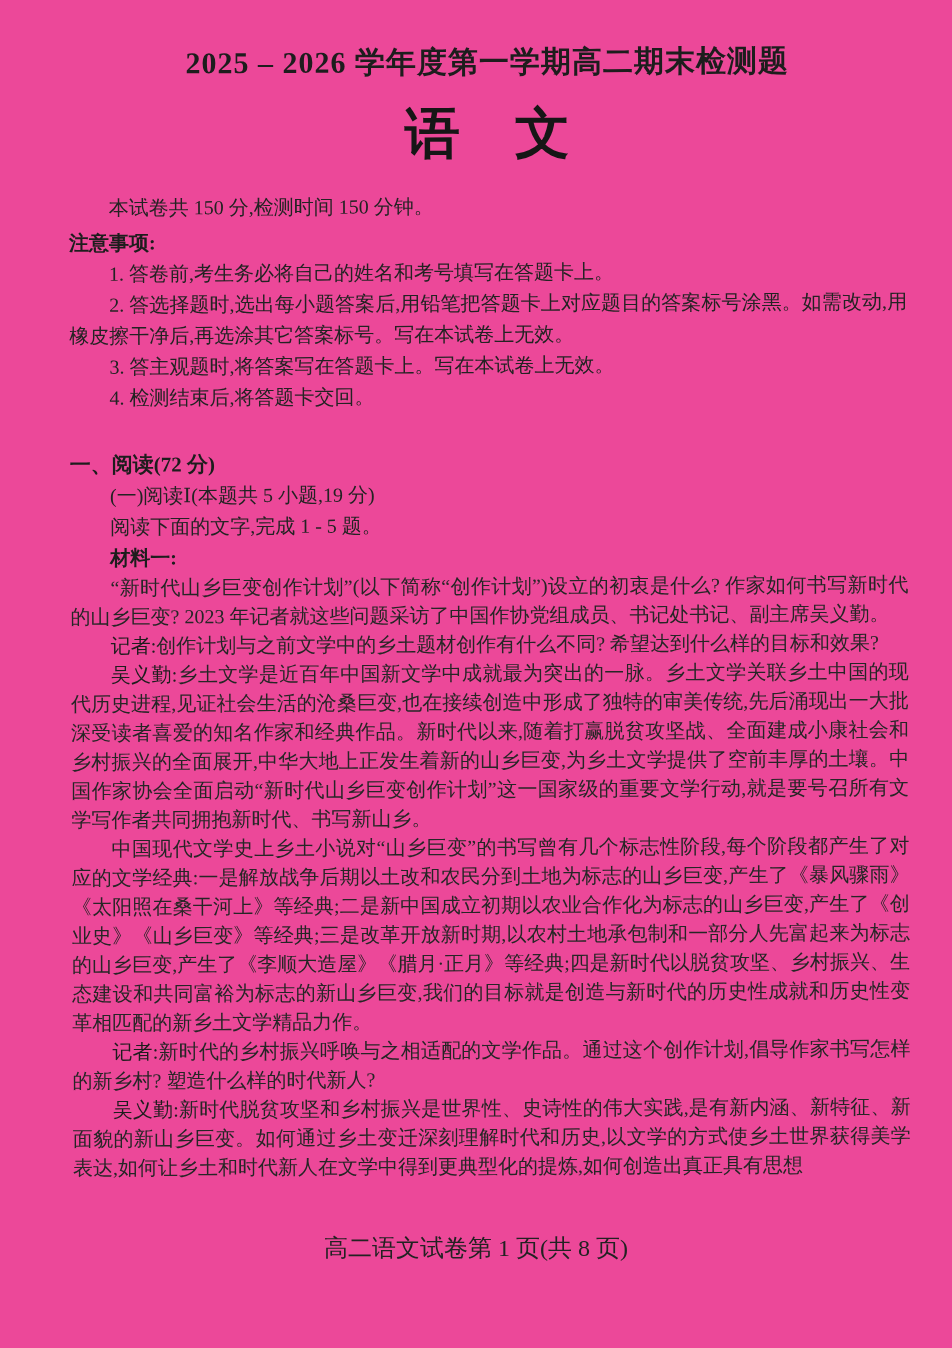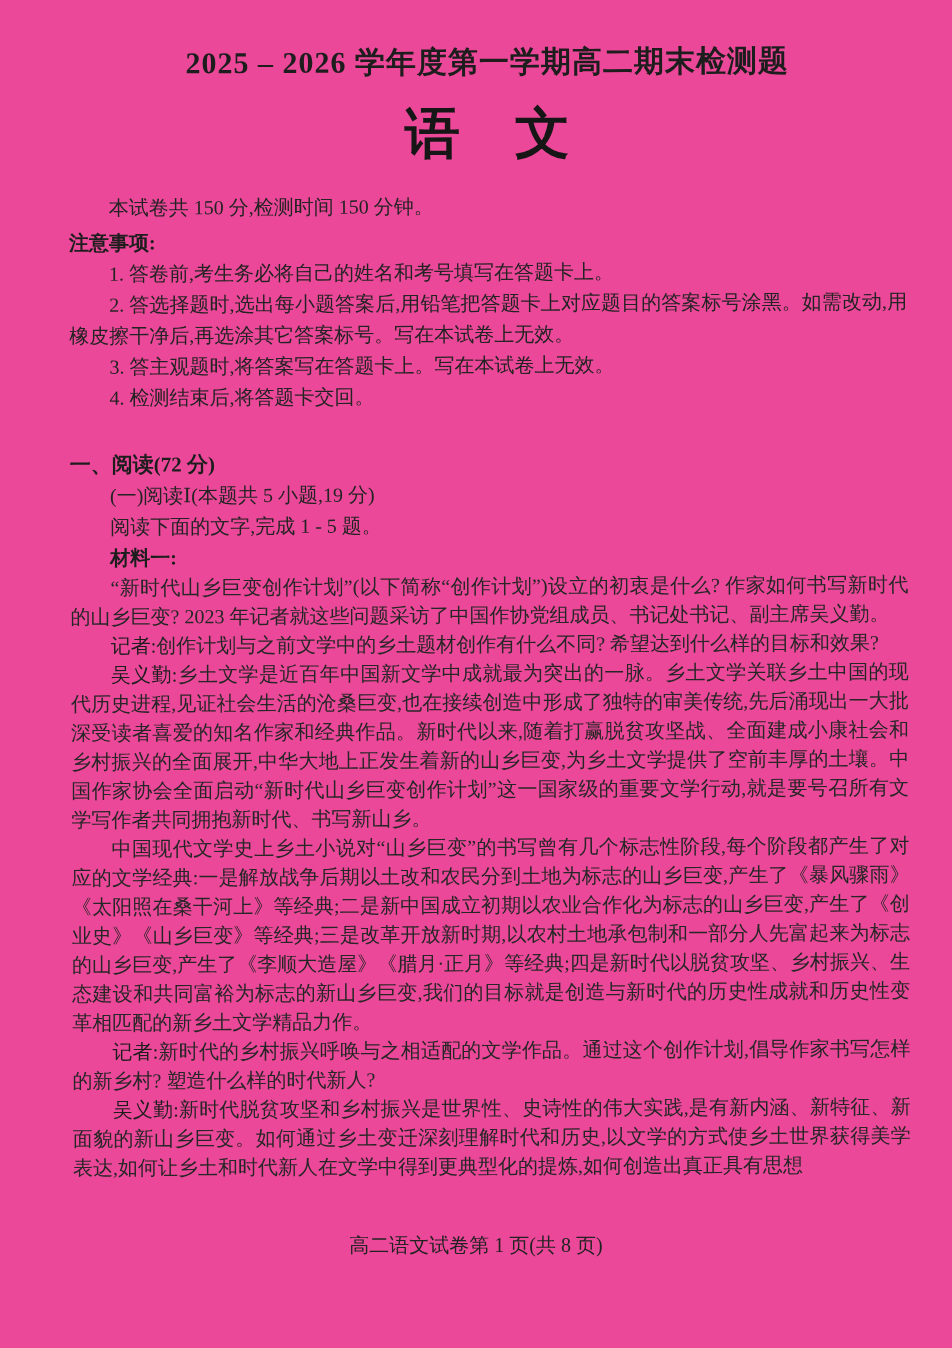--- a/index.html
+++ b/index.html
@@ -87,21 +87,21 @@
   .speaker {
     font-weight: normal;
     color: #1d1d1d;
   }
   .page-footer {
     position: absolute;
     left: 0;
     right: 0;
     top: 1232px;
     text-align: center;
-    font-size: 20px;
+    font-size: 24px;
     color: #222222;
   }
 </style>
 </head>
 <body>
 
 <div class="page">
   <div class="content">
 
     <header>

